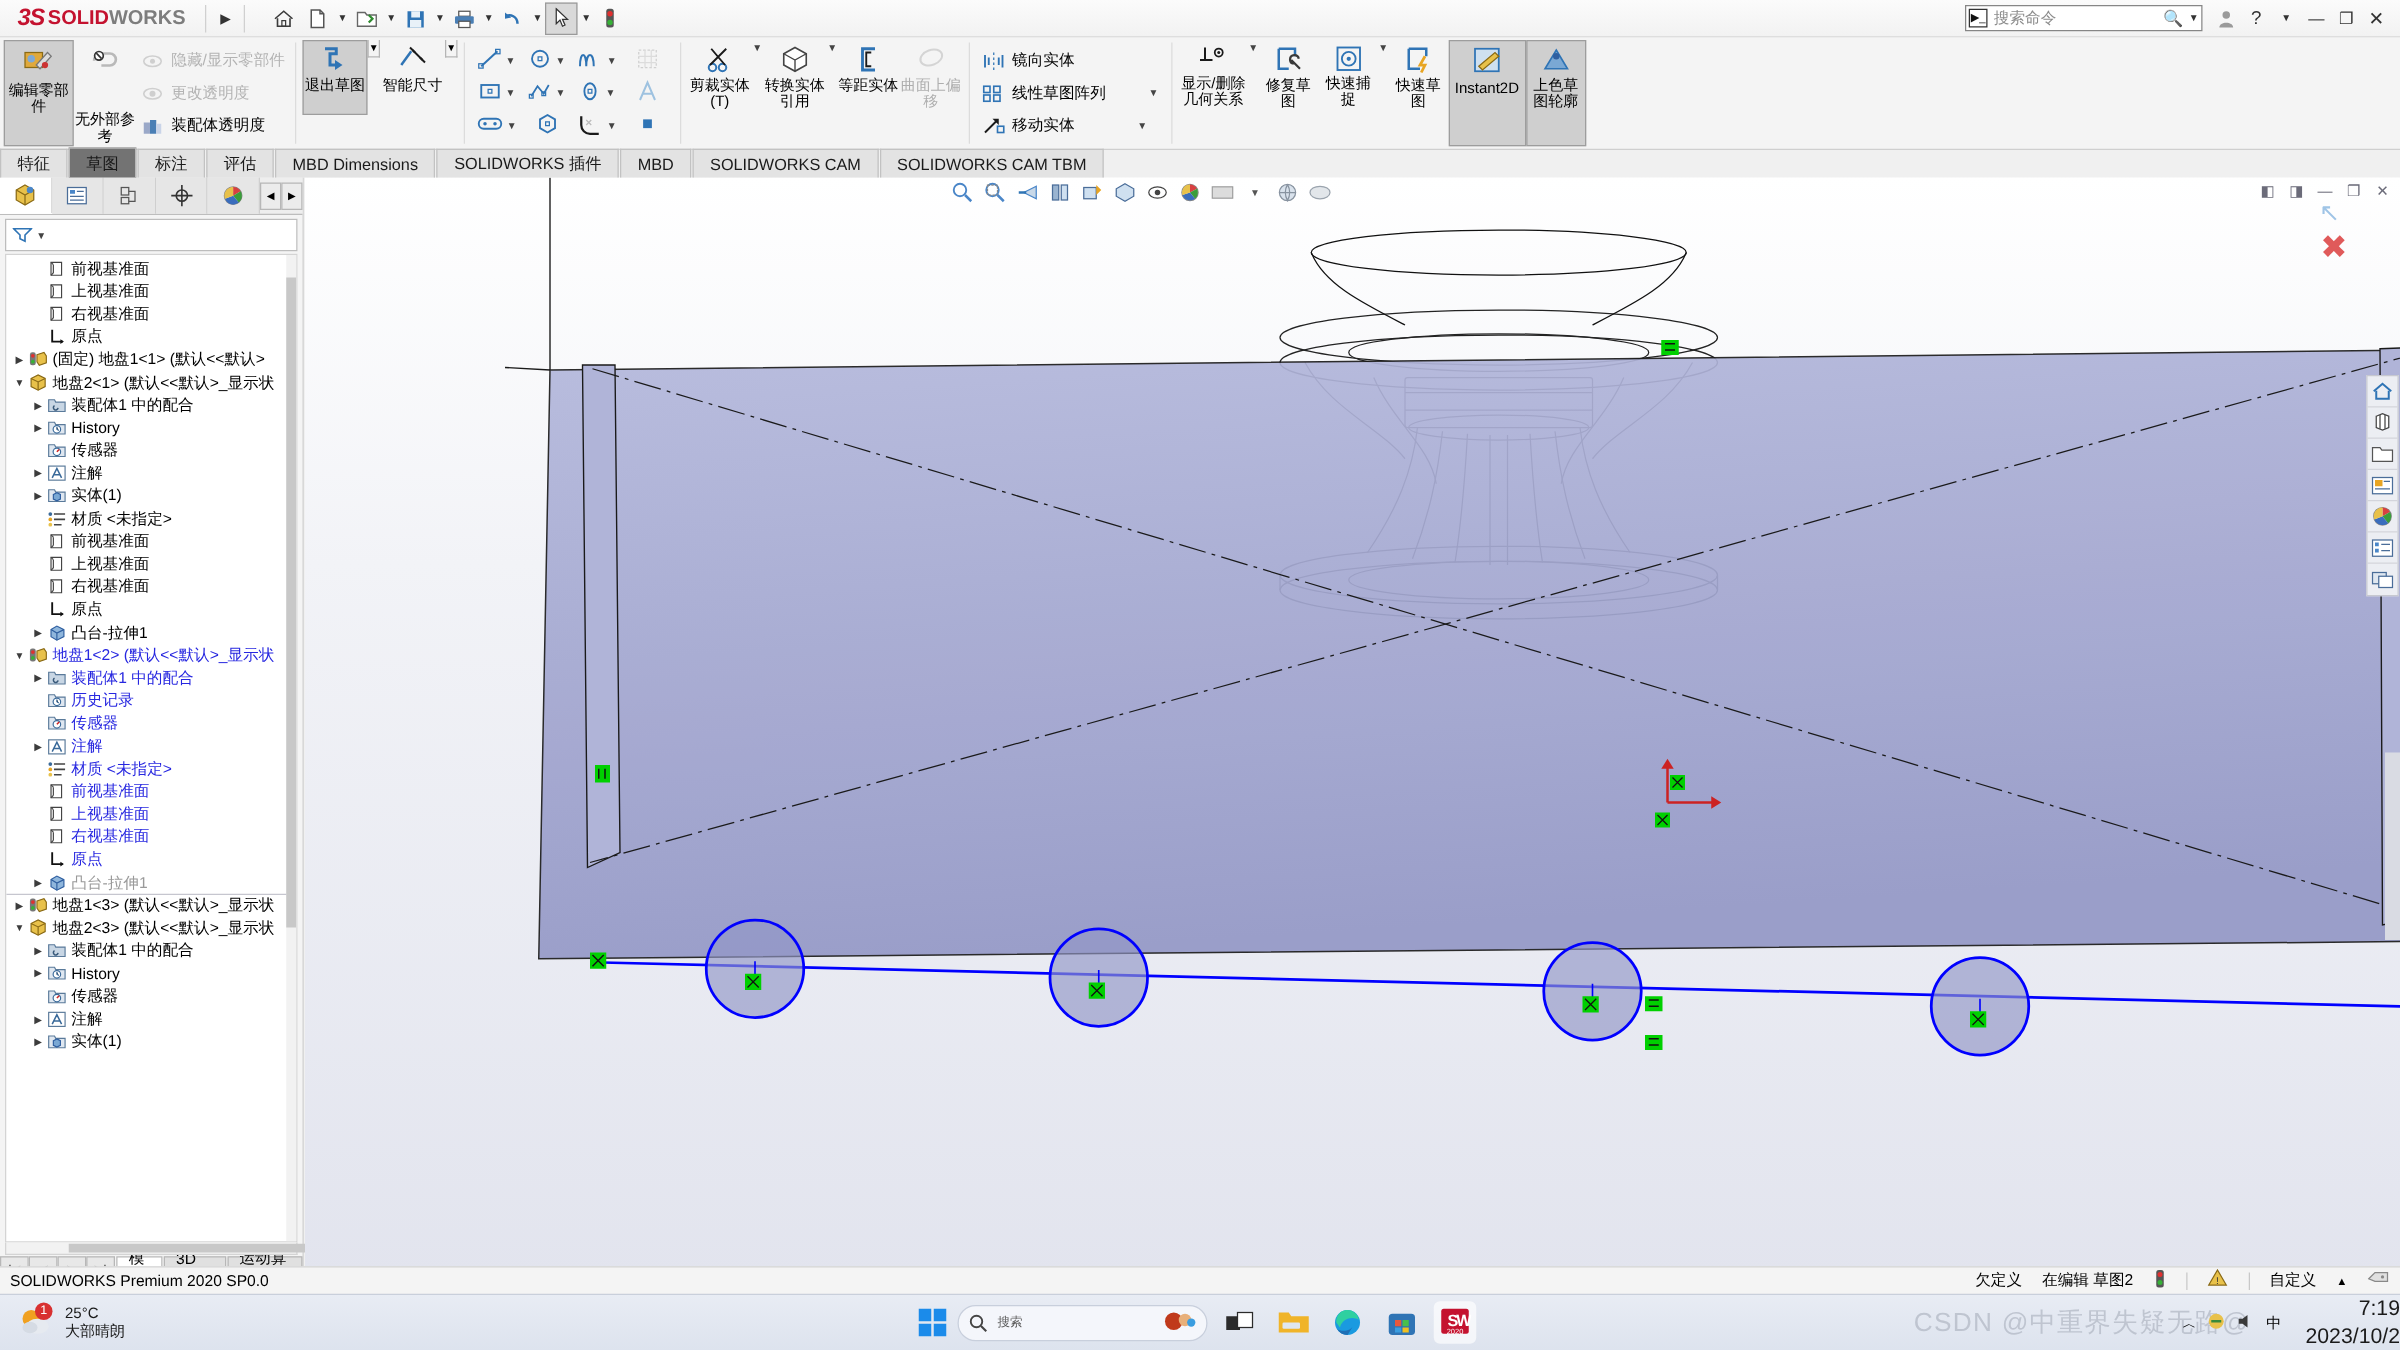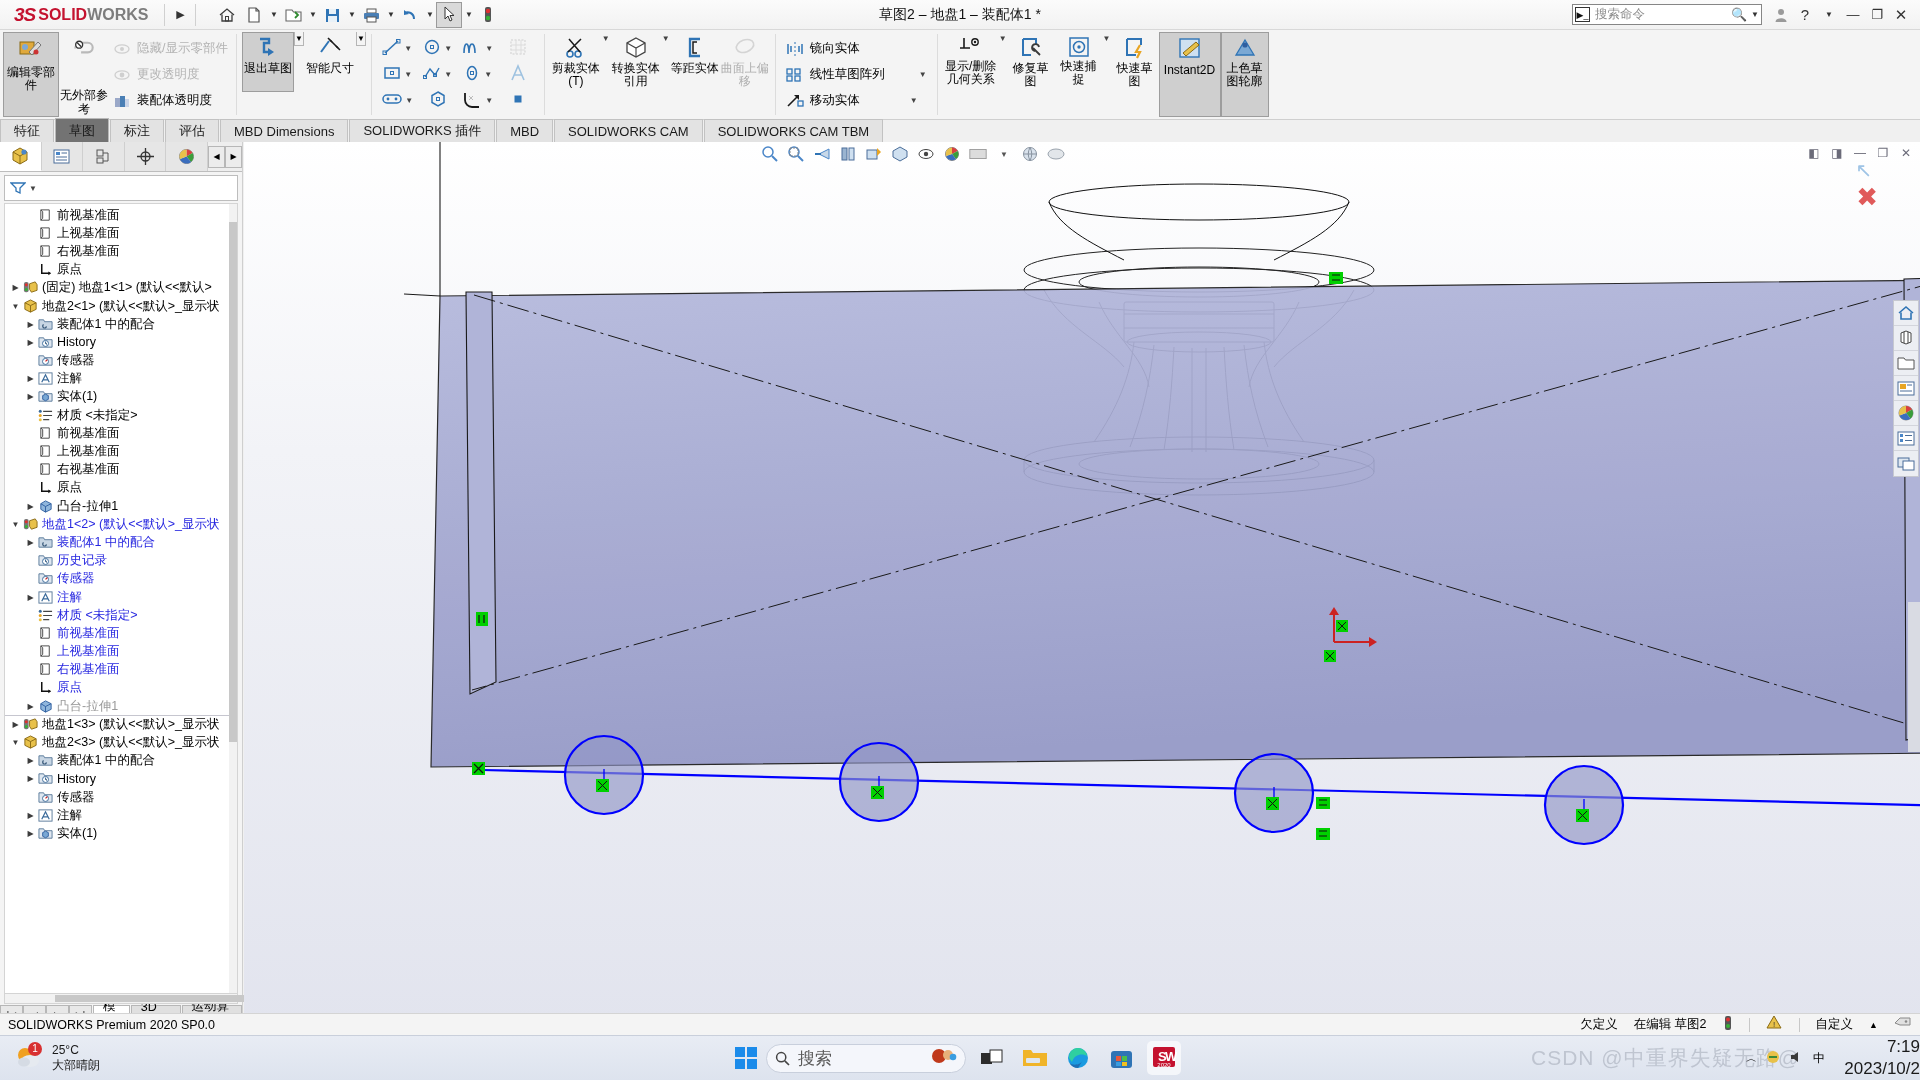--- a/index.html
+++ b/index.html
@@ -149,21 +149,21 @@
     background:linear-gradient(#e8ecf4,#dde3ee); border-top:1px solid #c9cfdb;
     display:flex; align-items:center;
   }
   .weather { display:flex; align-items:center; gap:8px; padding-left:14px; }
   .weather .wtxt { font-size:12px; line-height:1.25; color:#1a1a1a;}
   .tb-center { position:absolute; left:735px; display:flex; align-items:center; gap:9px; }
   .winlogo { width:22px;height:22px; display:grid; grid-template-columns:1fr 1fr; grid-gap:2px;}
   .winlogo i { background:#1b8bea; display:block; }
   .tsearch { width:200px; height:29px; border-radius:15px; background:#f4f6fb; border:1px solid #c8cfdc;
              display:flex; align-items:center; padding:0 8px; gap:8px; }
-  .tsearch span { color:#5a5a5a; font-size:17px; }
+  .tsearch span { color:#5a5a5a; font-size:10px; }
   .tbapp { width:34px;height:34px; display:flex;align-items:center;justify-content:center; border-radius:5px;}
   .tbapp.active { background:rgba(255,255,255,.65); }
   .clock { position:absolute; right:0; text-align:right; font-size:17px; line-height:1.3; color:#1a1a1a;}
   .tray { position:absolute; right:95px; display:flex; align-items:center; gap:8px; }
   .watermark { position:absolute; right:120px; bottom:8px; font-size:21px; color:#b9bfcb;
                opacity:.85; white-space:nowrap; letter-spacing:1px;}
 
   
   .statusbar {
     position:absolute; left:0; bottom:45px; width:1920px; height:22px;
@@ -241,21 +241,20 @@
       <div class="tb-drop">▼</div>
       <div class="tb-btn">
         <svg width="12" height="18" viewBox="0 0 12 18">
             <rect x="3" y="1" width="6" height="15" rx="2" fill="#555"></rect>
             <circle cx="6" cy="5" r="2.2" fill="#e03030"></circle>
             <circle cx="6" cy="12" r="2.2" fill="#36b136"></circle>
           </svg>
       </div>
     </div>
 
-    <div class="tb-title">草图2 – 地盘1 – 装配体1 *</div>
 
     <div class="tb-right">
       <div class="searchbox">
         <div class="sicon">▶_</div>
         <div class="stext" title="搜索命令">搜索命令</div>
         <div class="mag">🔍</div>
         <div class="cv">▼</div>
       </div>
       <div class="wbtn">
         <svg width="14" height="16" viewBox="0 0 14 16">

